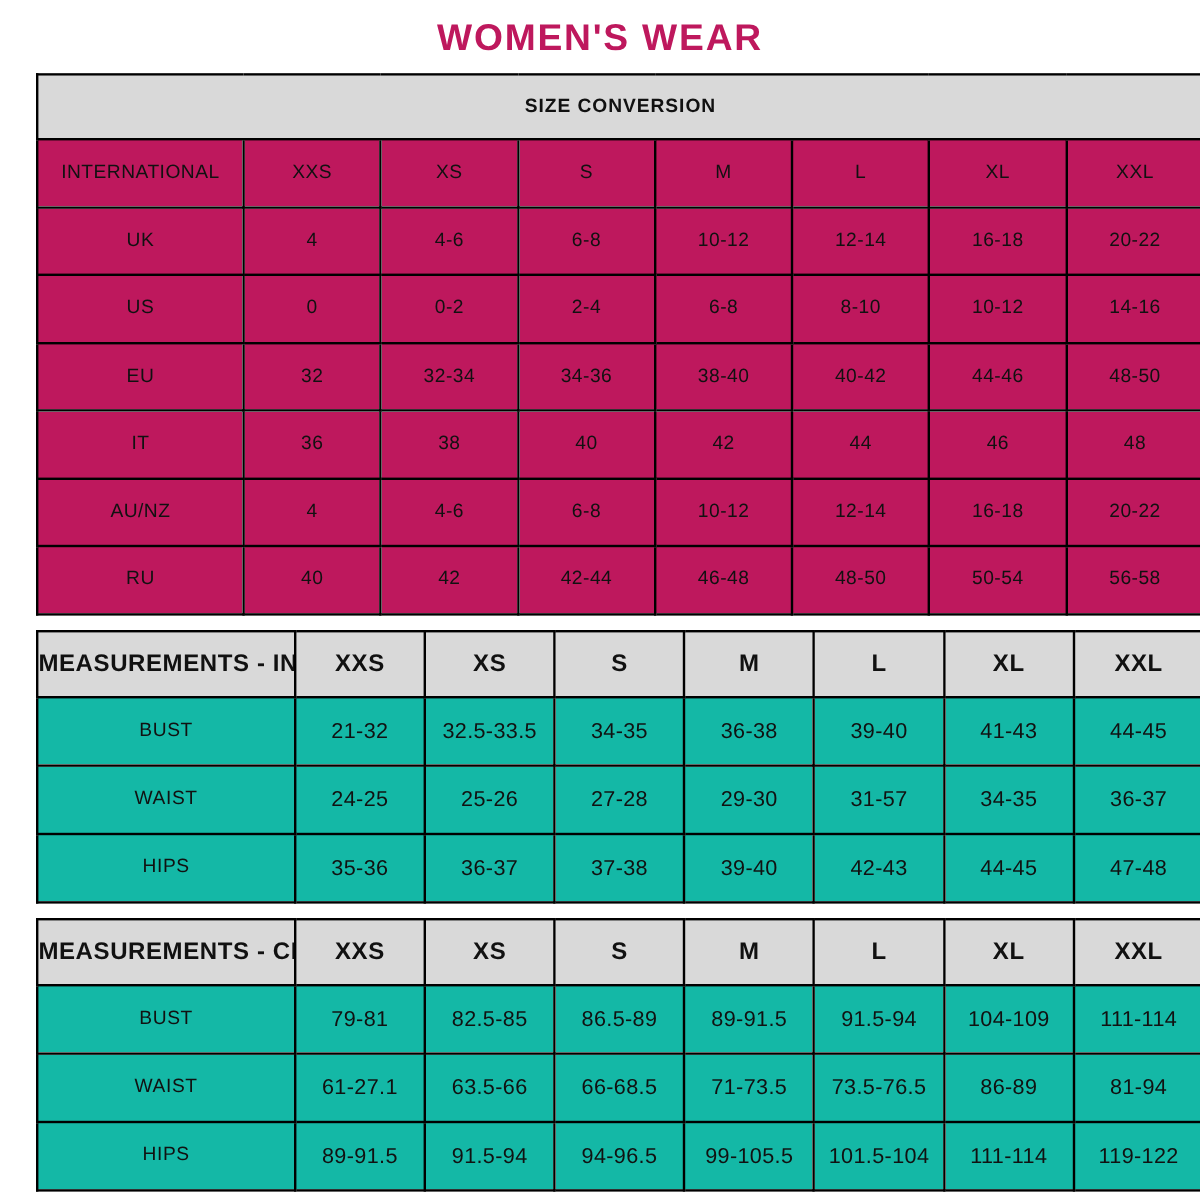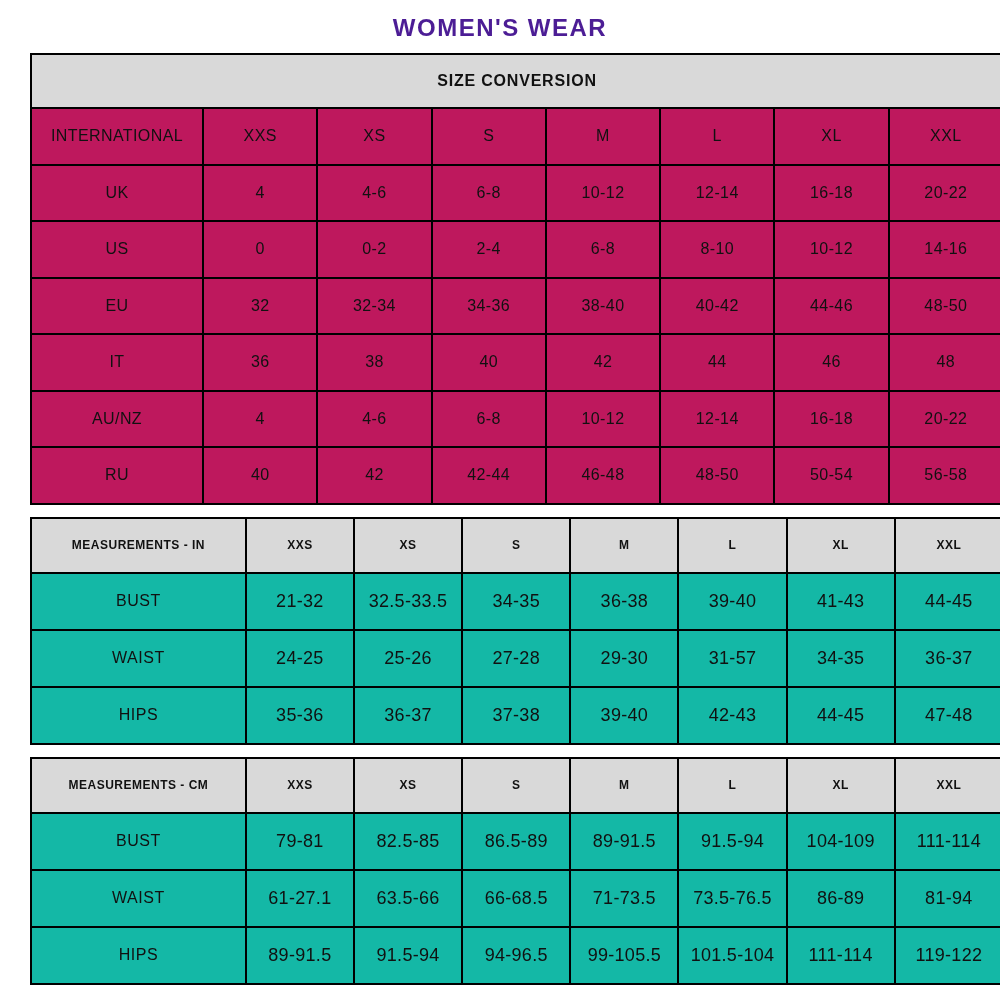--- a/index.html
+++ b/index.html
@@ -10,25 +10,25 @@
     font-family: "Liberation Sans", "DejaVu Sans", sans-serif;
     color: #111111;
   }
   .page {
     width: 1000px;
     height: 1000px;
     padding: 10px 30px 14px 30px;
   }
   .page-title {
     text-align: center;
-    font-size: 24px;
+    font-size: 31px;
     font-weight: 700;
     letter-spacing: 1.5px;
     padding: 4px 0 11px 0;
-    color: #4c1d95;
+    color: #be185d;
   }
   table {
     width: 974px;
     border-collapse: collapse;
     table-layout: fixed;
   }
   .tbl-gap { height: 12px; }
   th, td {
     border: 2px solid #000000;
     text-align: center;
@@ -48,21 +48,21 @@
     height: 56.5px;
     font-size: 16px;
     font-weight: 400;
     letter-spacing: 0.4px;
     background: #be185d;
   }
   
   .tbl-meas thead th {
     background: #d9d9d9;
     font-weight: 700;
-    font-size: 12px;
+    font-size: 20px;
     letter-spacing: 0.5px;
     height: 55px;
   }
   .tbl-meas td {
     height: 57px;
     background: #14b8a6;
   }
   .tbl-meas td.label-cell { font-size: 16px; letter-spacing: 0.5px; }
   .tbl-meas td.value-cell { font-size: 18px; letter-spacing: 0.3px; }
 </style>

